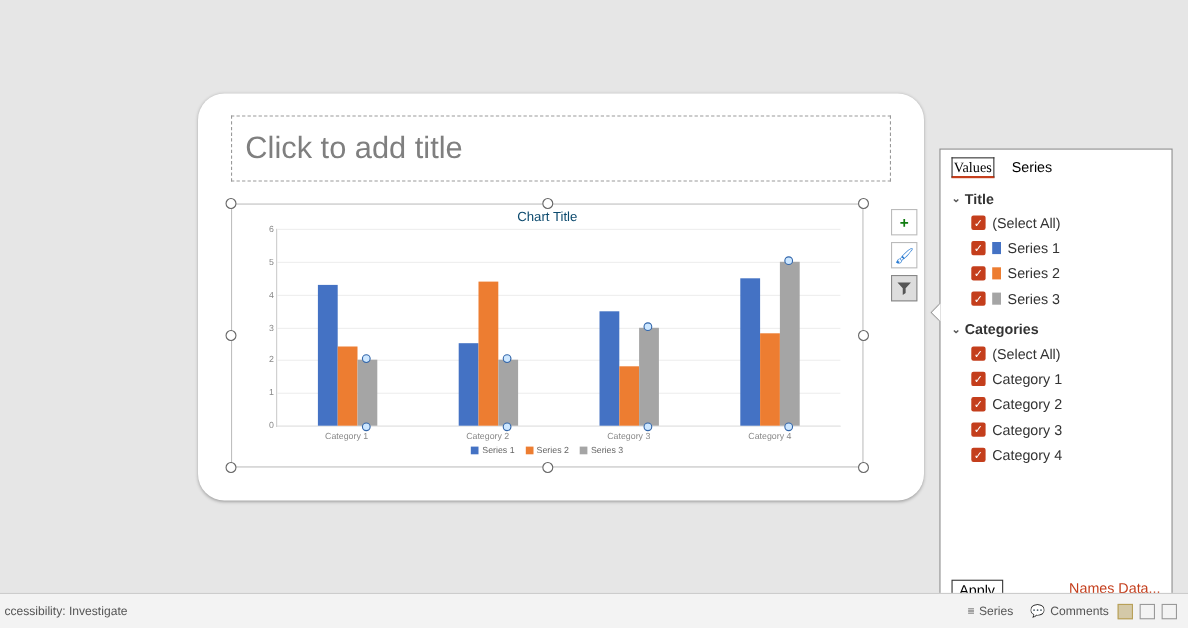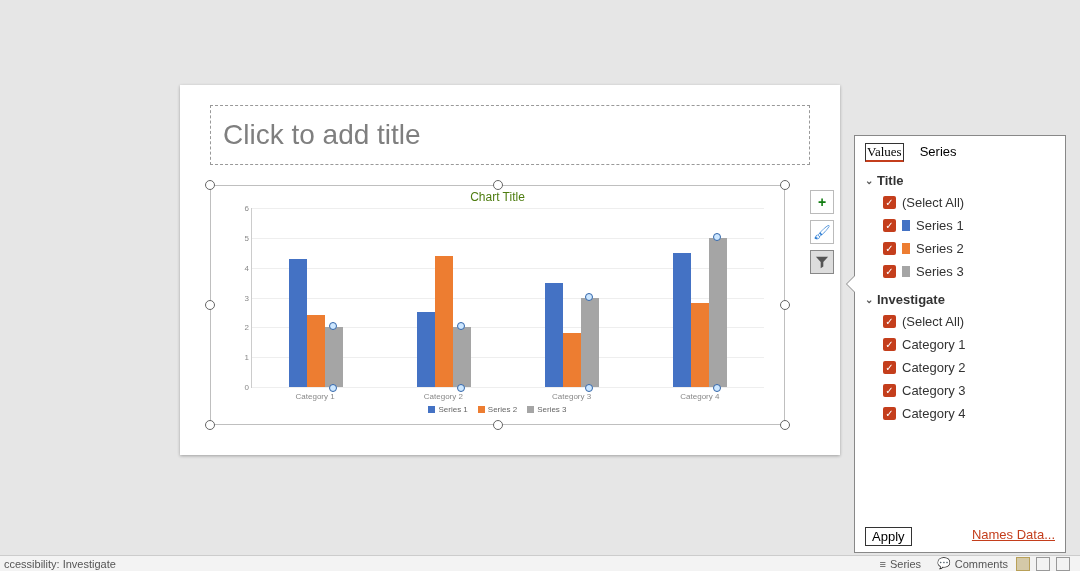--- a/index.html
+++ b/index.html
@@ -1,30 +1,30 @@
 <!DOCTYPE html>
 <html><head>
 <meta charset="utf-8">
 <style>
 * { box-sizing: border-box; margin: 0; padding: 0; }
 body { font-family: "Segoe UI", Arial, sans-serif; background: #e6e6e6; width: 1080px; height: 571px; overflow: hidden; position: relative; }
 
 .slide-area { position: absolute; left: 0; top: 0; right: 0; bottom: 20px; }
-.slide { position: absolute; left: 180px; top: 85px; width: 660px; height: 370px; background: #fff; box-shadow: 0 1px 3px rgba(0,0,0,0.3); }
+.slide { position: absolute; left: 180px; top: 85px; width: 660px; height: 370px; background: #fff; box-shadow: 0 1px 3px rgba(0,0,0,0.3); border-radius: 24px; }
 .title-box { position: absolute; left: 30px; top: 20px; right: 30px; height: 60px; border: 1px dashed #999; display: flex; align-items: center; padding: 0 12px; }
 .title-box span { font-size: 28px; color: #7f7f7f; }
 
 .chart-container { position: absolute; left: 30px; top: 100px; width: 575px; height: 240px; border: 1px solid #bfbfbf; }
 .handle { position: absolute; width: 10px; height: 10px; border: 1px solid #666; background: #fff; border-radius: 50%; }
 .h-tl { left: -6px; top: -6px; } .h-tr { right: -6px; top: -6px; }
 .h-bl { left: -6px; bottom: -6px; } .h-br { right: -6px; bottom: -6px; }
 .h-tm { left: 50%; top: -6px; margin-left: -5px; } .h-bm { left: 50%; bottom: -6px; margin-left: -5px; }
 .h-ml { left: -6px; top: 50%; margin-top: -5px; } .h-mr { right: -6px; top: 50%; margin-top: -5px; }
 
-.chart-title { text-align: center; font-size: 12px; color: #4d7c0f; padding: 4px 0; }
+.chart-title { text-align: center; font-size: 12px; color: #0c4a6e; padding: 4px 0; }
 .plot { position: relative; margin: 0 20px 0 40px; height: 180px; border-left: 1px solid #ccc; border-bottom: 1px solid #ccc; }
 .gridline { position: absolute; left: 0; right: 0; height: 1px; background: #eee; }
 .ytick { position: absolute; left: -15px; width: 12px; text-align: right; font-size: 8px; color: #888; transform: translateY(-50%); }
 .groups { position: absolute; left: 0; right: 0; bottom: 0; top: 0; display: flex; }
 .group { flex: 1; display: flex; justify-content: center; align-items: flex-end; gap: 0px; position: relative; }
 .bar { width: 18px; position: relative; }
 .bar .sel { position: absolute; width: 8px; height: 8px; border: 1px solid #36a; background: #cde7ff; border-radius: 50%; left: 50%; margin-left: -5px; }
 .sel-top { top: -5px; } .sel-bot { bottom: -5px; }
 .s1 { background: #4472c4; } .s2 { background: #ed7d31; } .s3 { background: #a5a5a5; }
 .catlabels { display: flex; margin: 4px 20px 0 40px; }
@@ -45,21 +45,21 @@
 .tree { padding: 4px 10px; flex: 1; overflow: auto; font-size: 13px; color: #333; }
 .section-head { display:flex; align-items:center; font-weight:600; cursor:pointer; padding: 3px 0; }
 .section-head .chev { width: 12px; font-size: 10px; color:#555; }
 .item { display:flex; align-items:center; gap:6px; padding: 4px 0 4px 18px; cursor:pointer; }
 .chk { width:13px; height:13px; background:#c43e1c; color:#fff; font-size:10px; display:flex; align-items:center; justify-content:center; border-radius: 2px; }
 .swatch { width:8px; height:11px; }
 .panel-footer { display:flex; justify-content:space-between; align-items:flex-start; padding: 6px 10px; font-size: 13px; }
 .apply-btn { border:1px solid #333; padding: 1px 6px; background:#fff; cursor:pointer; }
 .select-data { color:#c43e1c; text-decoration: underline; cursor:pointer; }
 
-.statusbar { position:absolute; left:0; right:0; bottom:0; height:16px; background:#f3f3f3; border-top:1px solid #ccc; display:flex; align-items:center; font-size:11px; color:#555; }
+.statusbar { position:absolute; left:0; right:0; bottom:0; height:32px; background:#f3f3f3; border-top:1px solid #ccc; display:flex; align-items:center; font-size:11px; color:#555; }
 .statusbar .left { padding-left:4px; flex:1; }
 .statusbar .btn { padding: 0 8px; display:flex; align-items:center; gap:4px; cursor:pointer; height:100%; }
 .statusbar .views { display:flex; gap:6px; padding-right:10px; }
 .view-ico { width:14px; height:14px; border:1px solid #999; }
 .view-ico.active { background:#d4c9a8; border-color:#b8a058; }
 </style>
 </head>
 <body>
 
 <div class="slide-area">
@@ -182,21 +182,21 @@
         <span>Series 2</span>
       </div>
       <div class="item">
         <span class="chk">✓</span>
         <span class="swatch" style="background:#a5a5a5"></span>
         <span>Series 3</span>
       </div>
 
       <div class="section-head" style="margin-top:6px">
         <span class="chev">⌄</span>
-        <span>Investigate</span>
+        <span>Categories</span>
       </div>
       <div class="item">
         <span class="chk">✓</span>
         <span>(Select All)</span>
       </div>
       <div class="item">
         <span class="chk">✓</span>
         <span>Category 1</span>
       </div>
       <div class="item">

